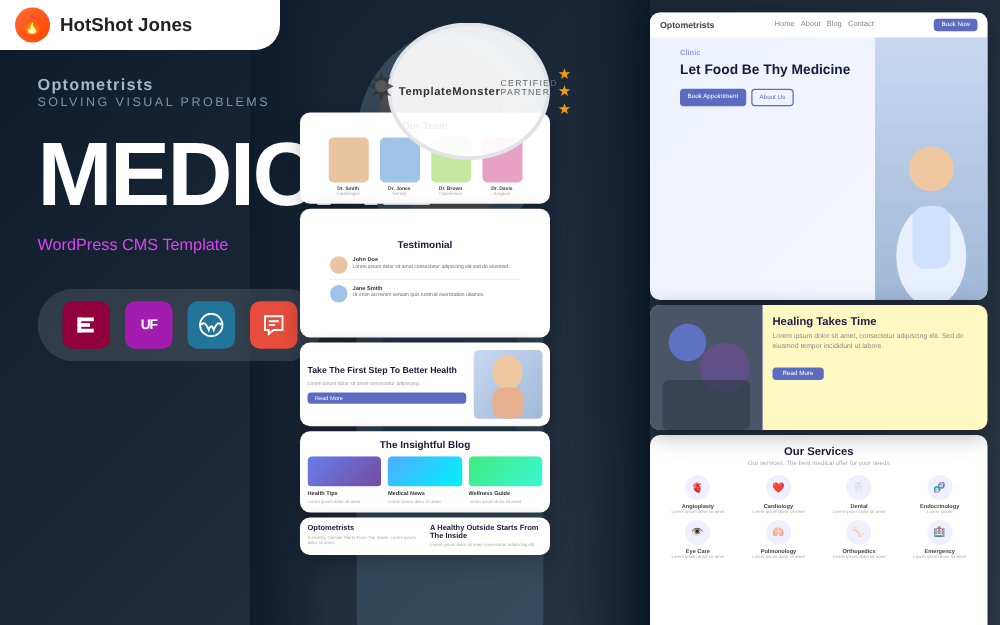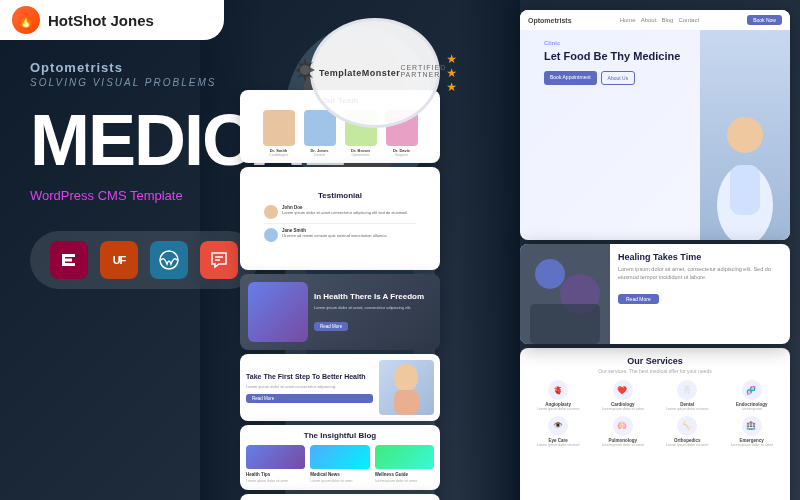--- a/index.html
+++ b/index.html
@@ -67,21 +67,20 @@
       font-weight: 600;
       letter-spacing: 1px;
       margin-bottom: 2px;
     }
 
     .sub-tag {
       color: #7a95ab;
       font-size: 10px;
       letter-spacing: 2px;
       margin-bottom: 16px;
-      font-style: italic;
     }
 
     .main-title {
       font-size: 72px;
       font-weight: 900;
       color: white;
       line-height: 1;
       margin-bottom: 12px;
       letter-spacing: -2px;
     }
@@ -115,21 +114,21 @@
       font-size: 18px;
       font-weight: bold;
     }
 
     .plugin-icon.elementor {
       background: #92003b;
       color: white;
     }
 
     .plugin-icon.uf {
-      background: #c2410c;
+      background: #a21caf;
       color: white;
       font-size: 14px;
     }
 
     .plugin-icon.wordpress {
       background: #21759b;
       color: white;
     }
 
     .plugin-icon.quform {
@@ -312,21 +311,21 @@
       display: flex;
       align-items: flex-end;
       justify-content: center;
       overflow: hidden;
     }
 
     
     .preview-healing {
       width: 100%;
       height: 100px;
-      background: #ffffff;
+      background: #fef9c3;
       border-radius: 8px;
       margin-bottom: 4px;
       box-shadow: 0 4px 20px rgba(0,0,0,0.3);
       overflow: hidden;
       display: flex;
       position: relative;
     }
 
     .healing-img {
       width: 90px;
@@ -796,28 +795,20 @@
     </div>
     <div class="testimonial-item">
       <div class="testi-avatar" style="background:#a0c4e8; flex-shrink:0;"></div>
       <div>
         <div class="testi-name">Jane Smith</div>
         <div class="testi-text">Ut enim ad minim veniam quis nostrud exercitation ullamco.</div>
       </div>
     </div>
   </div>
 
-  <div class="preview-inhealth">
-    <div class="inhealth-img"></div>
-    <div class="inhealth-content">
-      <div class="inhealth-title">In Health There Is A Freedom</div>
-      <div class="inhealth-text">Lorem ipsum dolor sit amet, consectetur adipiscing elit.</div>
-      <div class="inhealth-btn">Read More</div>
-    </div>
-  </div>
 
   <div class="preview-better">
     <div class="better-content">
       <div class="better-title">Take The First Step To Better Health</div>
       <div class="better-text">Lorem ipsum dolor sit amet consectetur adipiscing.</div>
       <div class="better-btn">Read More</div>
     </div>
     <div class="better-img">
       <svg width="55" height="55" viewBox="0 0 55 55">
         <ellipse cx="27" cy="18" rx="12" ry="14" fill="#f0c8a0"></ellipse>

